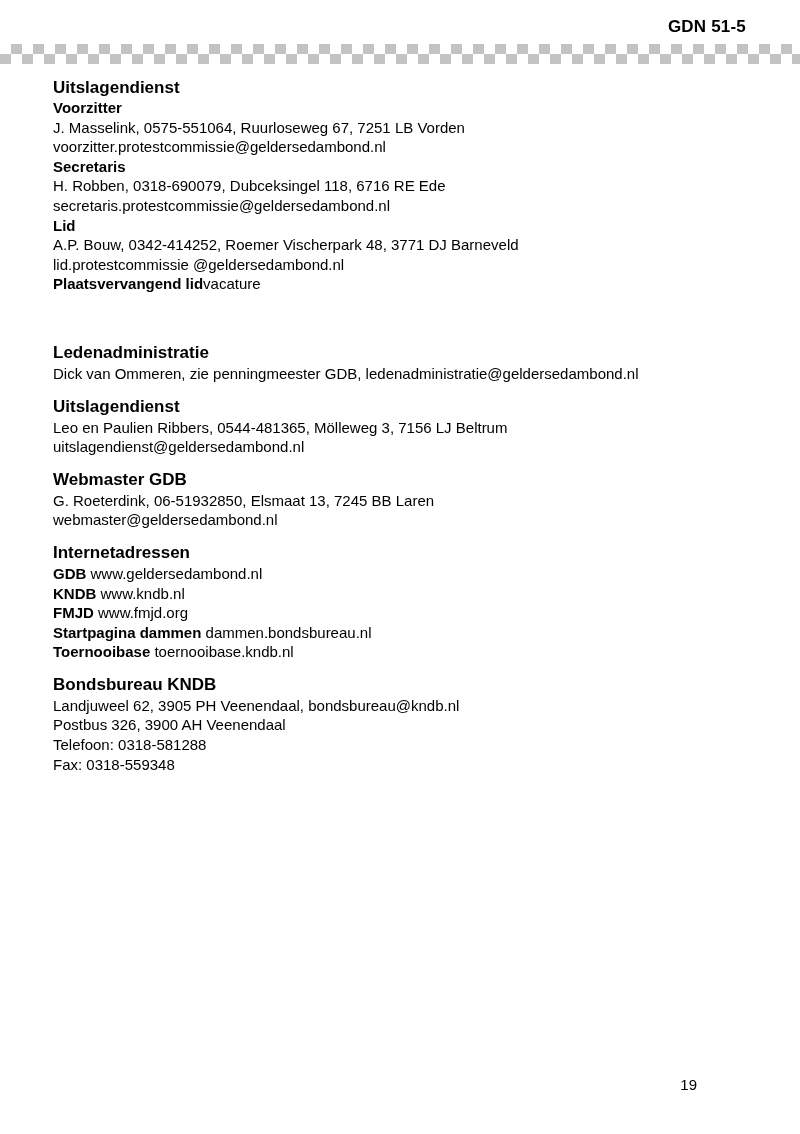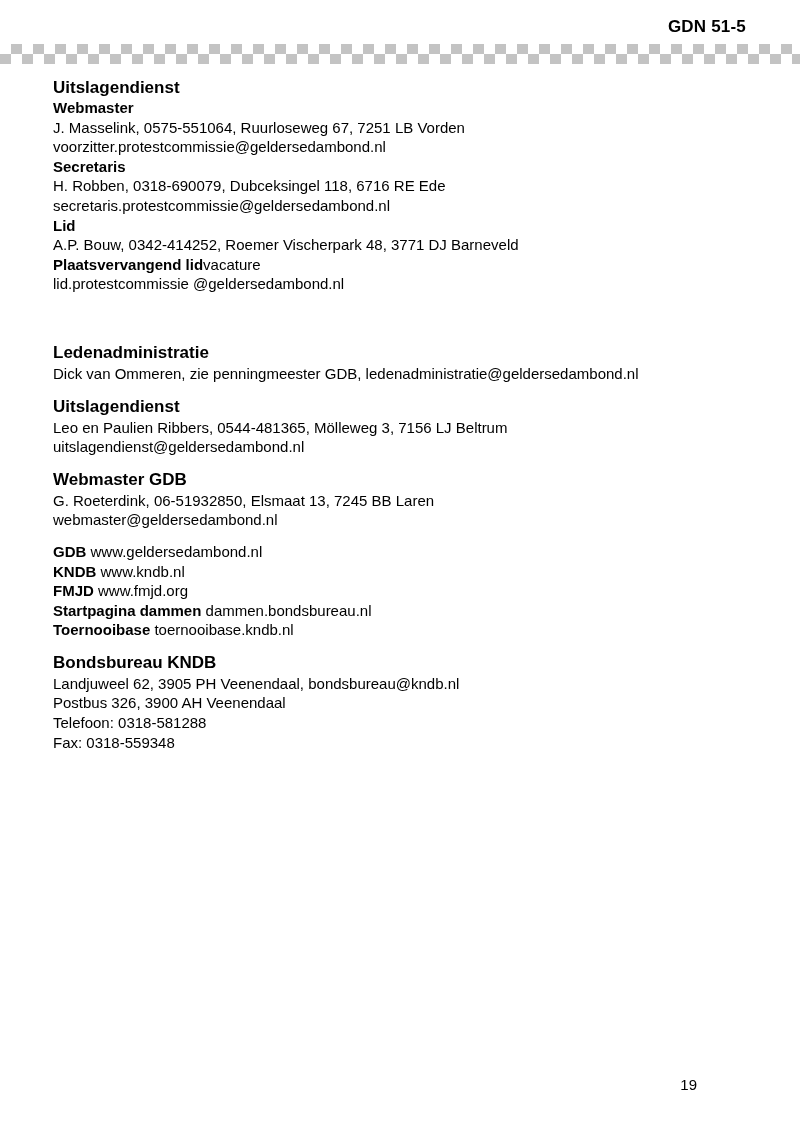--- a/index.html
+++ b/index.html
@@ -122,53 +122,54 @@
   <div class="header-code">GDN 51-5</div>
 </div>
 
 <div class="checker-rule"></div>
 
 <div class="content">
 
   <div class="block">
     <h1 class="doc-heading">Uitslagendienst</h1>
 
-    <span class="sub-heading">Webmaster</span>
+    <span class="sub-heading">Voorzitter</span>
     <span class="body-line">J. Masselink, 0575-551064, Ruurloseweg 67, 7251 LB Vorden</span>
     <span class="body-line">voorzitter.protestcommissie@geldersedambond.nl</span>
 
     <span class="sub-heading">Secretaris</span>
     <span class="body-line">H. Robben, 0318-690079, Dubceksingel 118, 6716 RE Ede</span>
     <span class="body-line">secretaris.protestcommissie@geldersedambond.nl</span>
 
     <span class="sub-heading">Lid</span>
     <span class="body-line">A.P. Bouw, 0342-414252, Roemer Vischerpark 48, 3771 DJ Barneveld</span>
+    <span class="body-line">lid.protestcommissie @geldersedambond.nl</span>
+
     <span class="body-line"><span class="inline-label">Plaatsvervangend lid</span><span class="inline-value">vacature</span></span>
-
-    <span class="body-line">lid.protestcommissie @geldersedambond.nl</span>
   </div>
 
   <div class="block spaced-lg">
     <h2 class="section-heading">Ledenadministratie</h2>
     <span class="body-line">Dick van Ommeren, zie penningmeester GDB, ledenadministratie@geldersedambond.nl</span>
   </div>
 
   <div class="block spaced-md">
     <h2 class="section-heading">Uitslagendienst</h2>
     <span class="body-line">Leo en Paulien Ribbers, 0544-481365, Mölleweg 3, 7156 LJ Beltrum</span>
     <span class="body-line">uitslagendienst@geldersedambond.nl</span>
   </div>
 
   <div class="block spaced-md">
     <h2 class="section-heading">Webmaster GDB</h2>
     <span class="body-line">G. Roeterdink, 06-51932850, Elsmaat 13, 7245 BB Laren</span>
     <span class="body-line">webmaster@geldersedambond.nl</span>
   </div>
 
   <div class="block spaced-md">
+    <h2 class="section-heading">Internetadressen</h2>
 
     <span class="body-line"><span class="inline-label">GDB</span> <span class="inline-value">www.geldersedambond.nl</span></span>
 
     <span class="body-line"><span class="inline-label">KNDB</span> <span class="inline-value">www.kndb.nl</span></span>
 
     <span class="body-line"><span class="inline-label">FMJD</span> <span class="inline-value">www.fmjd.org</span></span>
 
     <span class="body-line"><span class="inline-label">Startpagina dammen</span> <span class="inline-value">dammen.bondsbureau.nl</span></span>
 
     <span class="body-line"><span class="inline-label">Toernooibase</span> <span class="inline-value">toernooibase.kndb.nl</span></span>

